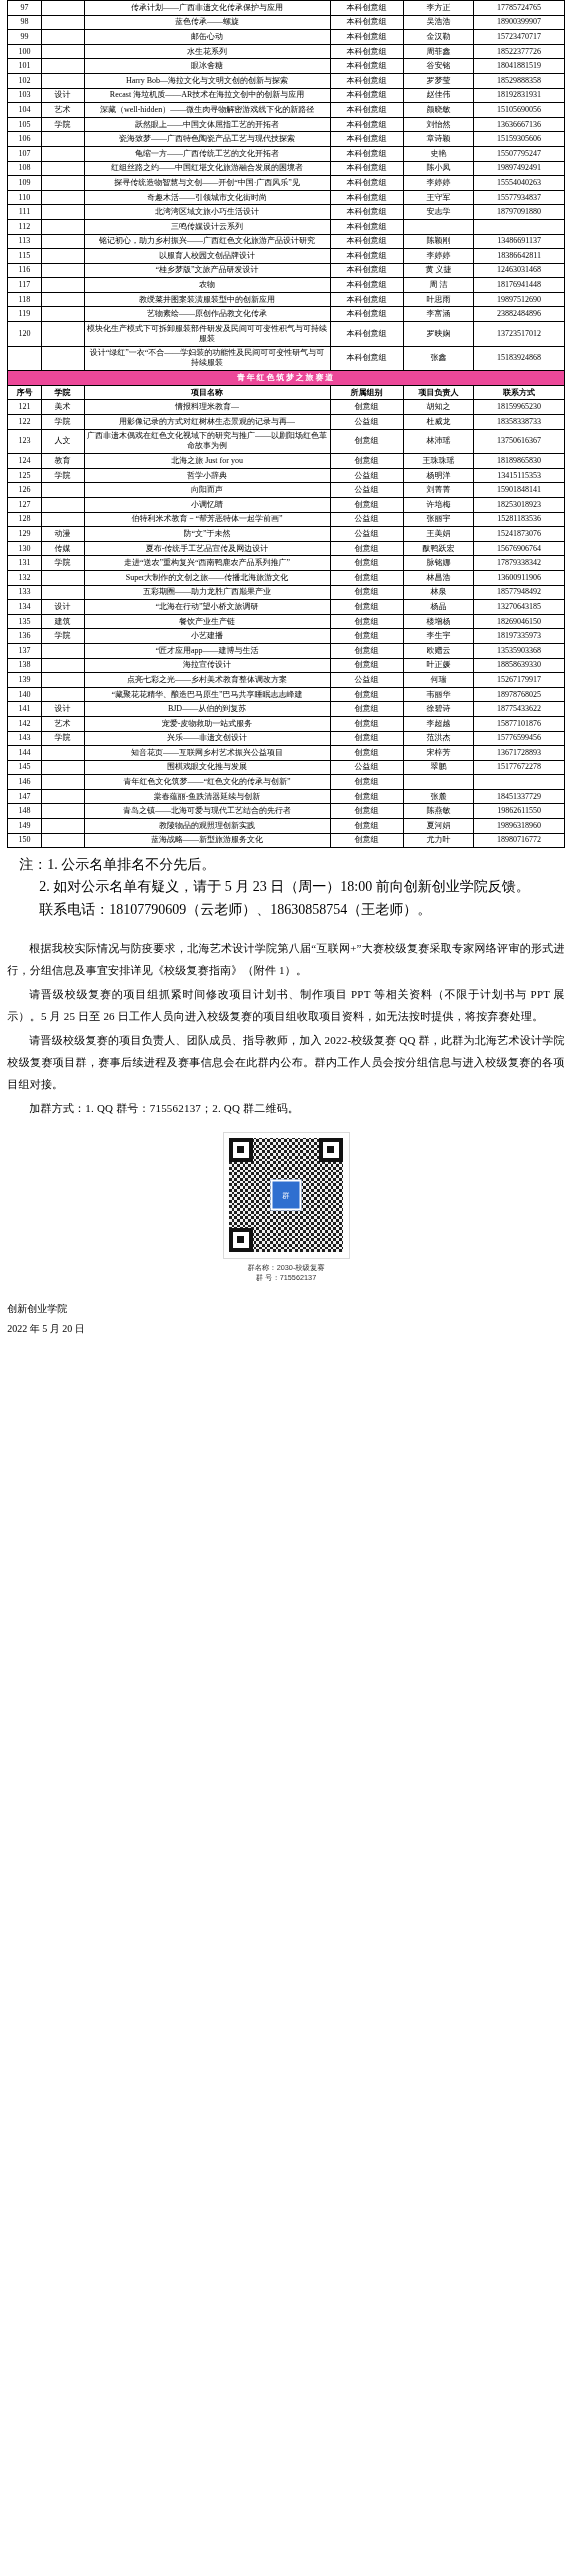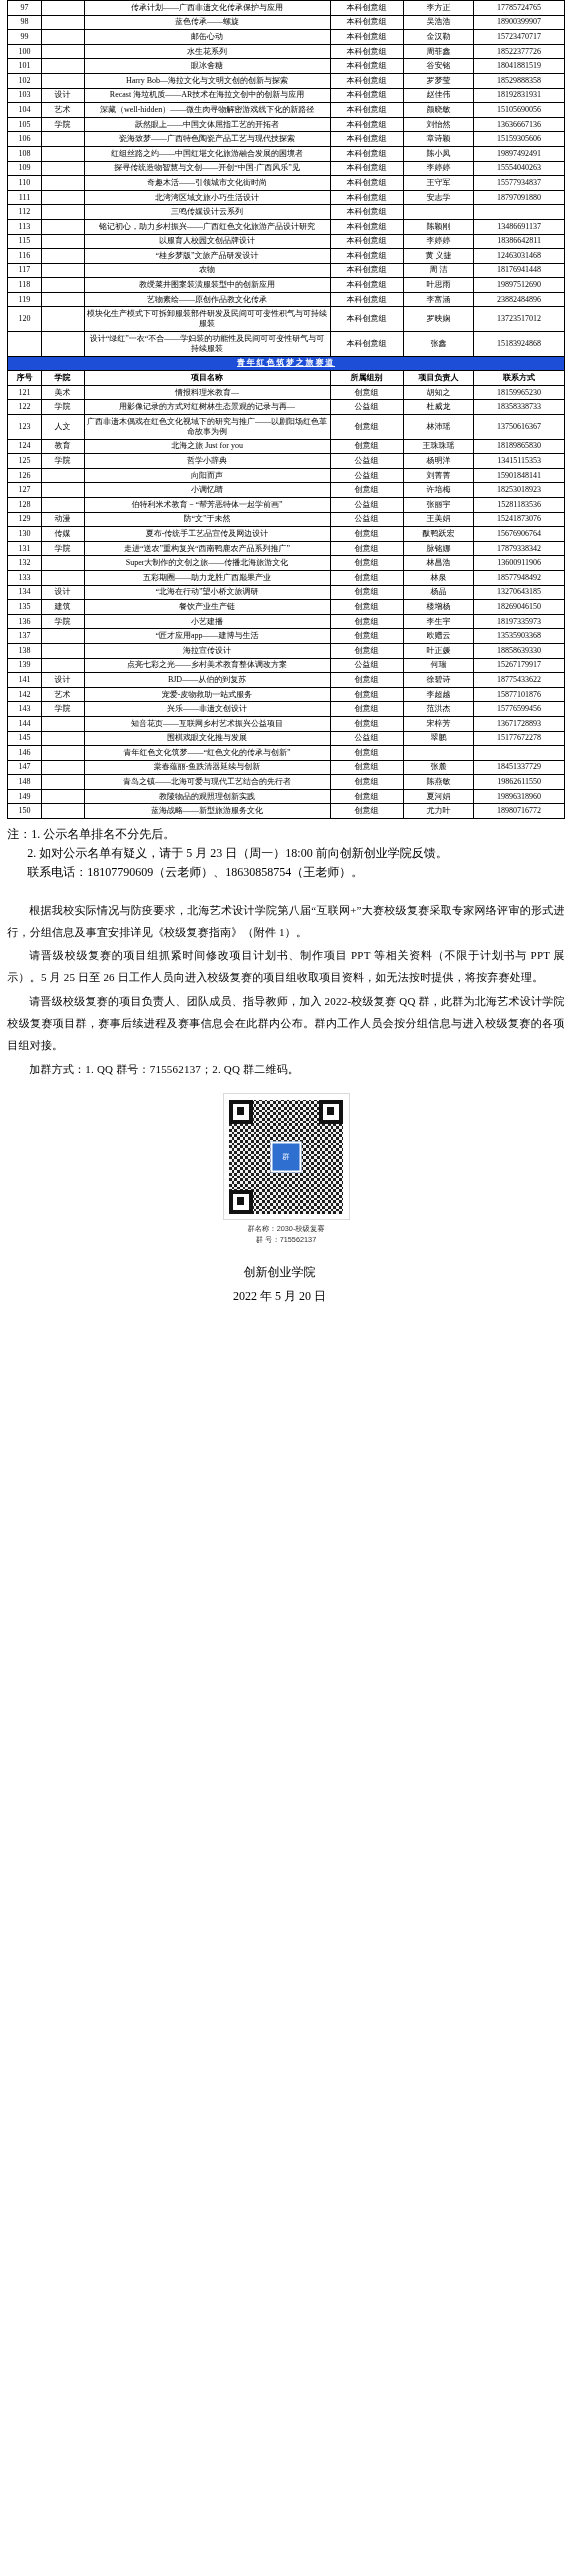--- a/index.html
+++ b/index.html
@@ -28,36 +28,36 @@
     word-break: break-all;
   }
   .col-no { width: 31px; }
   .col-college { width: 40px; }
   .col-title { width: 229px; }
   .col-group { width: 68px; }
   .col-leader { width: 66px; }
   .col-phone { width: 84px; }
 
   .banner td {
-    background: #1d4ed8;
+    background: #ec4899;
     color: #ffffff;
     font-weight: bold;
     font-size: 12px;
     letter-spacing: 1.8px;
     padding: 3.7px 0;
     border: 0.9px solid #000000;
-    text-decoration: underline;
   }
   .hdr td { font-weight: bold; font-size: 8.3px; }
 
   .notes {
     margin-top: 5.5px;
-    font-size: 12px;
+    font-size: 14px;
     line-height: 1.6;
     color: #000;
+    margin-left: 12px;
   }
   .notes .line { text-indent: 0; }
   .notes .indent { padding-left: 20px; }
 
   .body-text {
     margin-top: 16.5px;
     font-size: 11px;
     line-height: 2.0;
     text-align: justify;
     letter-spacing: 0.2px;
@@ -112,22 +112,22 @@
   .qr-caption {
     margin-top: 3.7px;
     font-size: 7.3px;
     line-height: 1.5;
     color: #333;
     font-family: "Liberation Sans", sans-serif;
   }
 
   .signature {
     margin-top: 14.7px;
-    text-align: center;
-    font-size: 12px;
+    text-align: left;
+    font-size: 10px;
     line-height: 2.0;
     padding-right: 13px;
   }
 </style>
 </head>
 <body>
 
 <div class="page">
 
   <table class="main">
@@ -214,20 +214,28 @@
         </tr>
         <tr>
           <td>106</td>
           <td></td>
           <td>瓷海致梦——广西特色陶瓷产品工艺与现代技探索</td>
           <td>本科创意组</td>
           <td>章诗颖</td>
           <td>15159305606</td>
         </tr>
         <tr>
+          <td>107</td>
+          <td></td>
+          <td>龟缩一方——广西传统工艺的文化开拓者</td>
+          <td>本科创意组</td>
+          <td>史艳</td>
+          <td>15507795247</td>
+        </tr>
+        <tr>
           <td>108</td>
           <td></td>
           <td>红组丝路之约——中国红堪文化旅游融合发展的困境者</td>
           <td>本科创意组</td>
           <td>陈小凤</td>
           <td>19897492491</td>
         </tr>
         <tr>
           <td>109</td>
           <td></td>
@@ -483,20 +491,28 @@
           <td>叶正媛</td>
           <td>18858639330</td>
         </tr>
         <tr>
           <td>139</td>
           <td></td>
           <td>点亮七彩之光——乡村美术教育整体调改方案</td>
           <td>公益组</td>
           <td>何瑞</td>
           <td>15267179917</td>
+        </tr>
+        <tr>
+          <td>140</td>
+          <td></td>
+          <td>“藏聚花花精华、酿造巴马原生”巴马共享睡眠志志峰建</td>
+          <td>创意组</td>
+          <td>韦丽华</td>
+          <td>18978768025</td>
         </tr>
         <tr>
           <td>141</td>
           <td>设计</td>
           <td>BJD——从伯的到复苏</td>
           <td>创意组</td>
           <td>徐碧诗</td>
           <td>18775433622</td>
         </tr>
         <tr>

